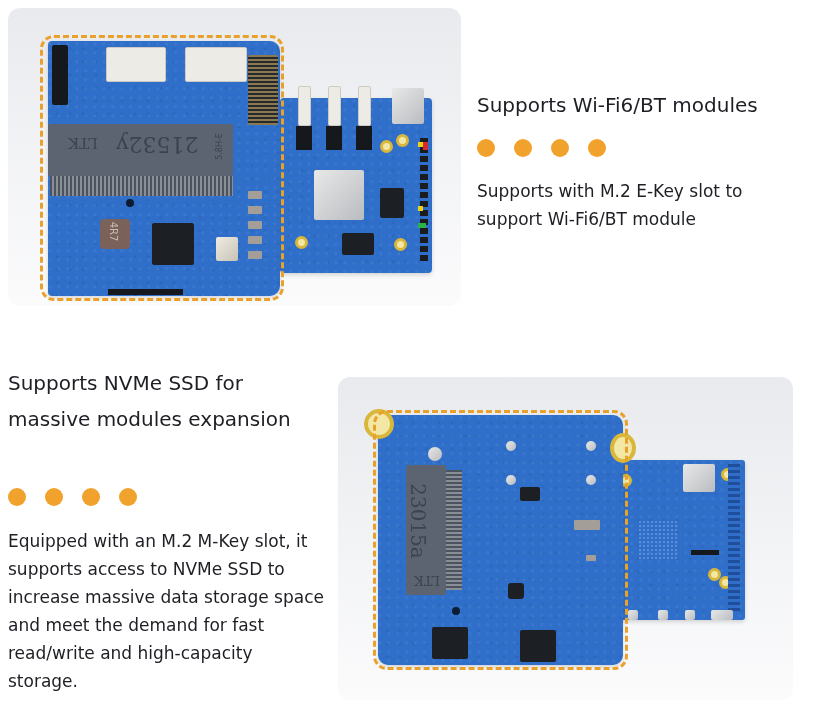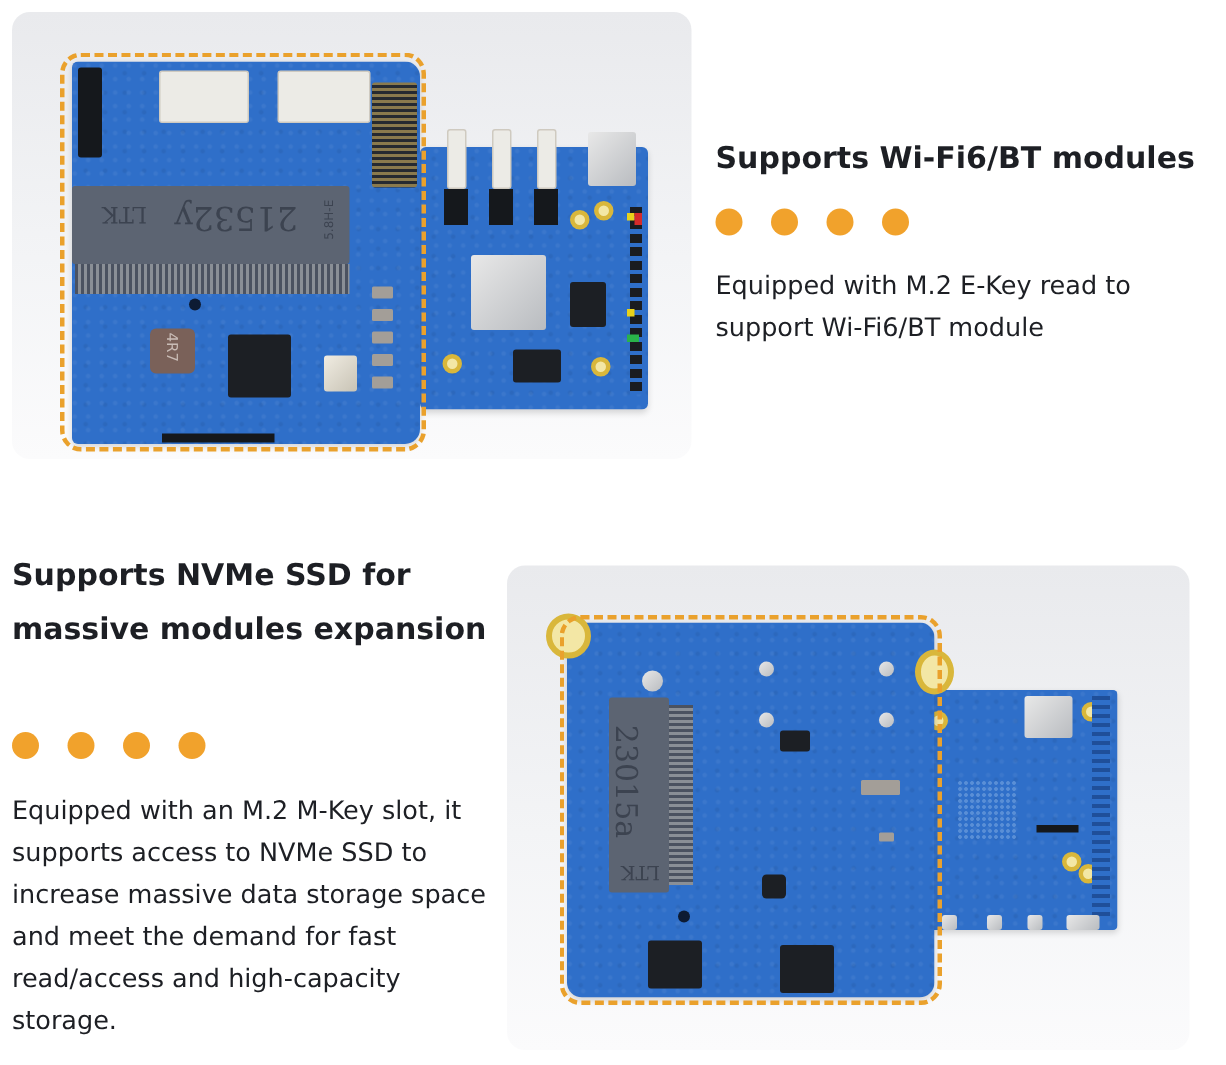--- a/index.html
+++ b/index.html
@@ -27,21 +27,21 @@
   .comp { position: absolute; }
   .chip { background: #1c1f24; border-radius: 2px; }
   .silver { background: linear-gradient(135deg,#e8e8e8,#b9bcc0); border-radius: 2px; }
   .white-conn { background: #ecebe6; border: 1px solid #cfcac0; border-radius: 2px; }
   .mslot { background: #5c6472; border-radius: 2px; }
   .gold-hole { border-radius: 50%; background: #f3e7a5; border: 3px solid #d9b73b; }
   .cap { background: #a39e98; border-radius: 1px; }
   .black { background: #15181c; }
 
   .section-title {
-    position: absolute; font-weight: bold; font-size: 20px; line-height: 36px; color: #1d1f24;
+    position: absolute; font-weight: normal; font-size: 20px; line-height: 36px; color: #1d1f24;
     font-family: "DejaVu Sans", "Liberation Sans", sans-serif;
   }
   .dots { position: absolute; display: flex; gap: 19px; }
   .dot { width: 18px; height: 18px; border-radius: 50%; background: #f1a22c; }
   .desc { position: absolute; font-size: 17px; line-height: 28px; color: #1d1f24; }
 
   #title1 { left: 477px; top: 87px; width: 340px; white-space: nowrap; }
   #dots1 { left: 477px; top: 139px; }
   #desc1 { left: 477px; top: 177px; width: 330px; }
 
@@ -105,30 +105,30 @@
   <div class="dash-box" style="left:32px; top:27px; width:244px; height:266px; border-left:3px dashed #eaa12c;"></div>
 </div>
 
 <h2 id="title1" class="section-title">Supports Wi-Fi6/BT modules</h2>
 <div id="dots1" class="dots">
   <span class="dot"></span>
   <span class="dot"></span>
   <span class="dot"></span>
   <span class="dot"></span>
 </div>
-<p id="desc1" class="desc">Equipped with M.2 E-Key read to support Wi-Fi6/BT module</p>
+<p id="desc1" class="desc">Supports with M.2 E-Key slot to support Wi-Fi6/BT module</p>
 
 <h2 id="title2" class="section-title">Supports NVMe SSD for massive modules expansion</h2>
 <div id="dots2" class="dots">
   <span class="dot"></span>
   <span class="dot"></span>
   <span class="dot"></span>
   <span class="dot"></span>
 </div>
-<p id="desc2" class="desc">Equipped with an M.2 M-Key slot, it supports access to NVMe SSD to increase massive data storage space and meet the demand for fast read/access and high-capacity storage.</p>
+<p id="desc2" class="desc">Equipped with an M.2 M-Key slot, it supports access to NVMe SSD to increase massive data storage space and meet the demand for fast read/write and high-capacity storage.</p>
 
 <div id="card2" class="card">
 
   <div class="board" style="left:265px; top:83px; width:142px; height:160px; border-radius:3px;">
     <div class="comp silver" style="left:80px;top:4px;width:32px;height:28px;"></div>
     <div class="comp gold-hole" style="left:16px;top:14px;width:13px;height:13px;"></div>
     <div class="comp gold-hole" style="left:118px;top:8px;width:13px;height:13px;"></div>
     <div class="comp gold-hole" style="left:105px;top:108px;width:13px;height:13px;"></div>
     <div class="comp gold-hole" style="left:116px;top:116px;width:13px;height:13px;"></div>
     <div class="comp" style="left:35px;top:60px;width:40px;height:40px;background:radial-gradient(circle,#5a8fd6 0 1px,transparent 1.5px);background-size:4px 4px;"></div>

